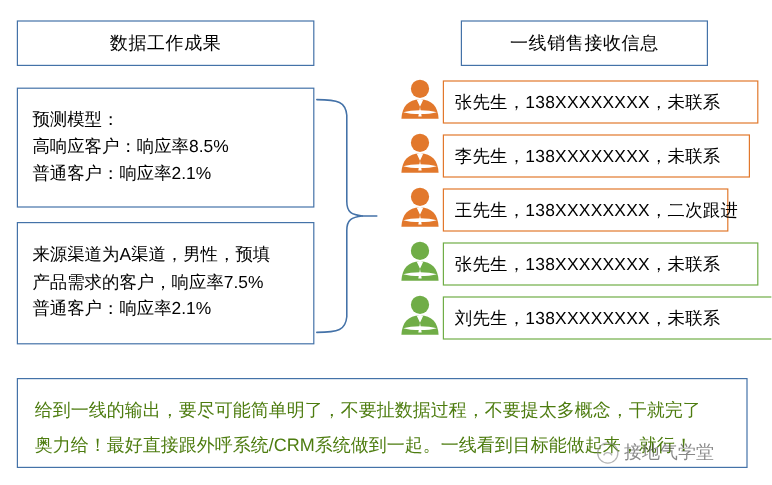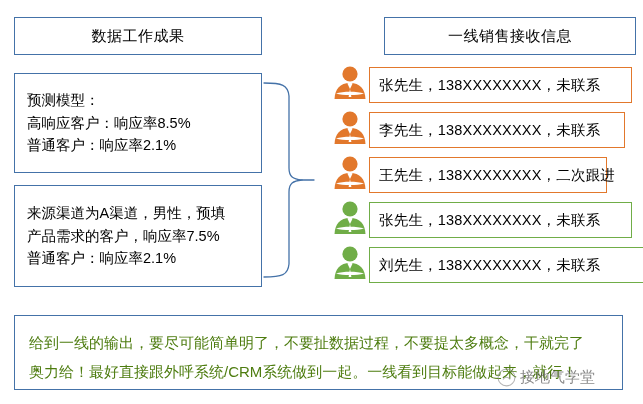--- a/index.html
+++ b/index.html
@@ -141,21 +141,21 @@
 </style>
 </head>
 <body>
 
 <div id="canvas">
 
   <div class="box box-blue header-box" style="left:14px; top:17px; width:248px; height:38px;">
     <span class="header-label">数据工作成果</span>
   </div>
 
-  <div class="box box-blue header-box" style="left:384px; top:17px; width:252px; height:38px;">
+  <div class="box box-blue header-box" style="left:384px; top:17px; width:206px; height:38px;">
     <span class="header-label">一线销售接收信息</span>
   </div>
 
   <div class="box box-blue content-box" style="left:14px; top:73px; width:248px; height:100px;">
     <div class="content-line">预测模型：</div>
     <div class="content-line">高响应客户：响应率8.5%</div>
     <div class="content-line">普通客户：响应率2.1%</div>
   </div>
 
   <div class="box box-blue content-box" style="left:14px; top:185px; width:248px; height:102px;">

